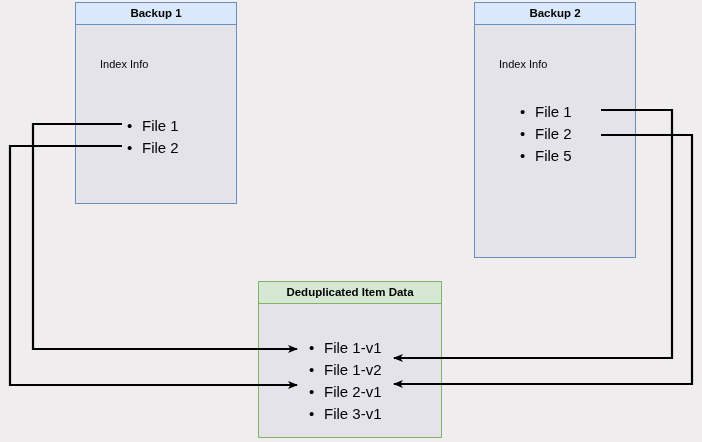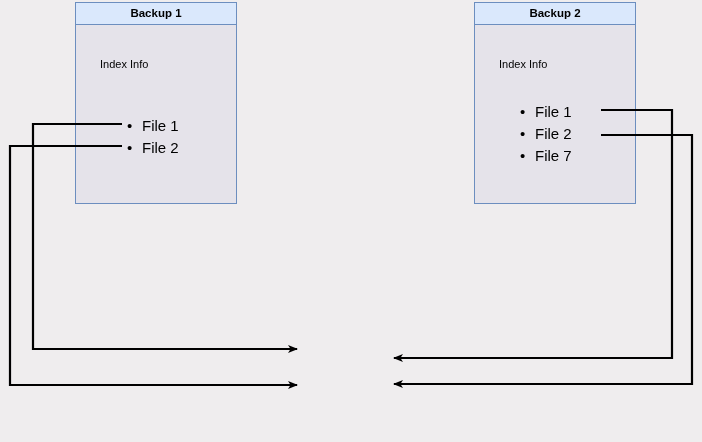--- a/index.html
+++ b/index.html
@@ -92,21 +92,21 @@
     top: 0;
     font-size: 15px;
     line-height: 22px;
     color: #000000;
   }
   
   #backup1 { left: 75px; top: 2px; width: 162px; height: 202px; }
   #backup1 .index-label { left: 24px; top: 33px; }
   #backup1 .file-list { left: 49px; top: 90px; }
 
-  #backup2 { left: 474px; top: 2px; width: 162px; height: 202px; }
+  #backup2 { left: 474px; top: 2px; width: 162px; height: 256px; }
   #backup2 .index-label { left: 24px; top: 33px; }
   #backup2 .file-list { left: 43px; top: 76px; }
 
   #dedup { left: 258px; top: 281px; width: 184px; height: 157px; }
   #dedup .file-list { left: 48px; top: 33px; }
 </style>
 </head>
 <body>
 
 <div id="canvas">
@@ -122,25 +122,36 @@
     </div>
   </div>
 
   <div class="node backup" id="backup2">
     <div class="node-header">Backup 2</div>
     <div class="node-body">
       <div class="index-label">Index Info</div>
       <ul class="file-list">
         <li>File 1</li>
         <li>File 2</li>
-        <li>File 7</li>
+        <li>File 5</li>
       </ul>
     </div>
   </div>
 
+  <div class="node dedup" id="dedup">
+    <div class="node-header">Deduplicated Item Data</div>
+    <div class="node-body">
+      <ul class="file-list">
+        <li>File 1-v1</li>
+        <li>File 1-v2</li>
+        <li>File 2-v1</li>
+        <li>File 3-v1</li>
+      </ul>
+    </div>
+  </div>
 
   <svg class="edge-layer" width="702" height="442" viewBox="0 0 702 442" xmlns="http://www.w3.org/2000/svg">
     <defs>
       <marker id="arrowend" markerWidth="10" markerHeight="8" refX="9" refY="4" orient="auto" markerUnits="userSpaceOnUse">
         <path d="M0,0 L10,4 L0,8 L2.6,4 Z" fill="#000000"></path>
       </marker>
     </defs>
 
     <path d="M122,124 L33,124 L33,349 L297,349" fill="none" stroke="#000000" stroke-width="2.2" stroke-linecap="butt" stroke-linejoin="miter" marker-end="url(#arrowend)"></path>
 

